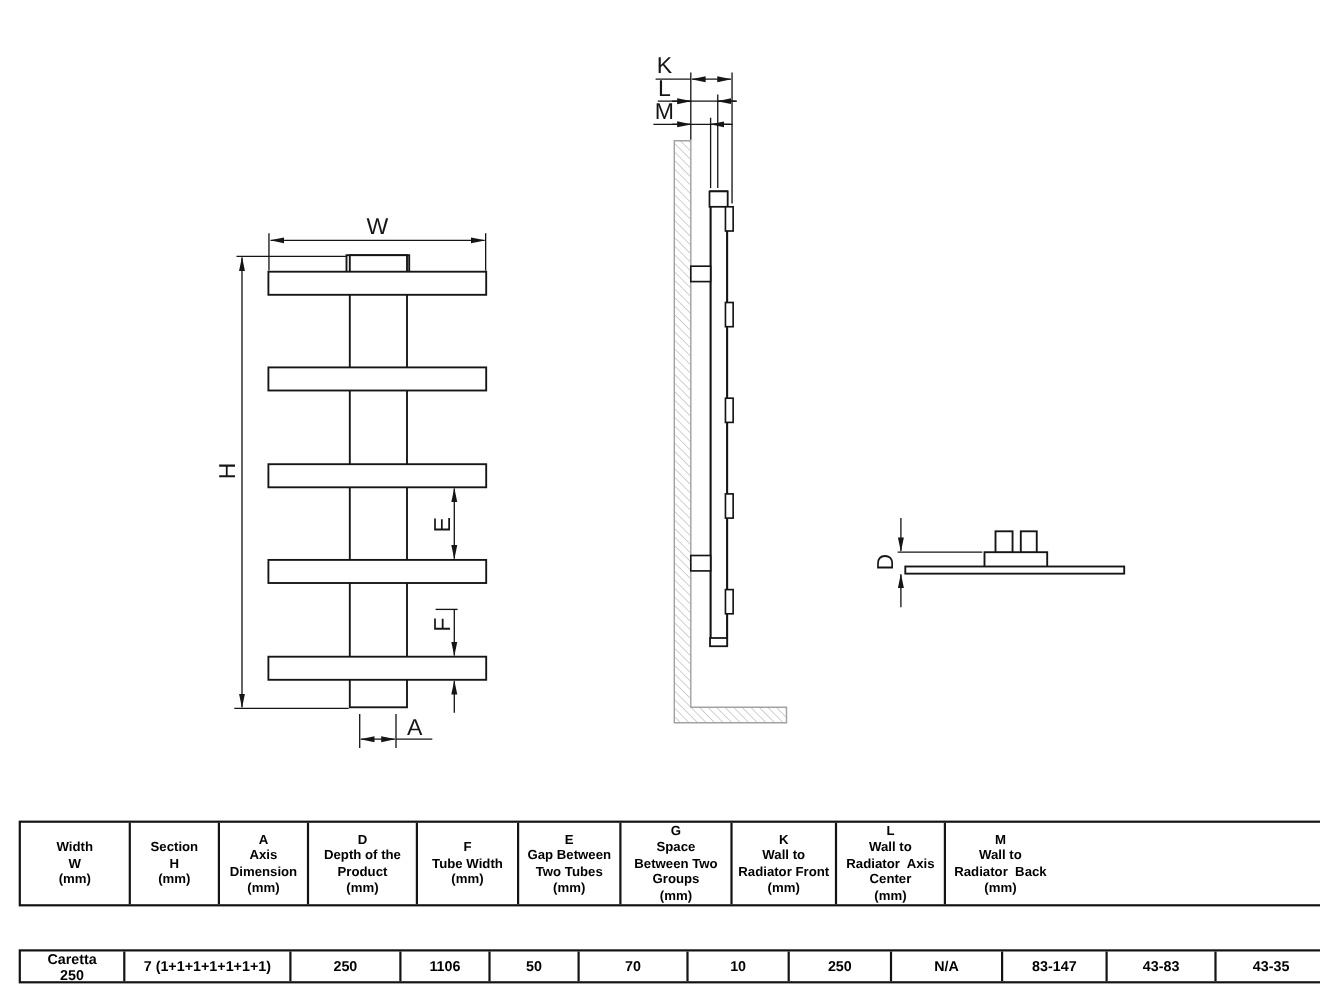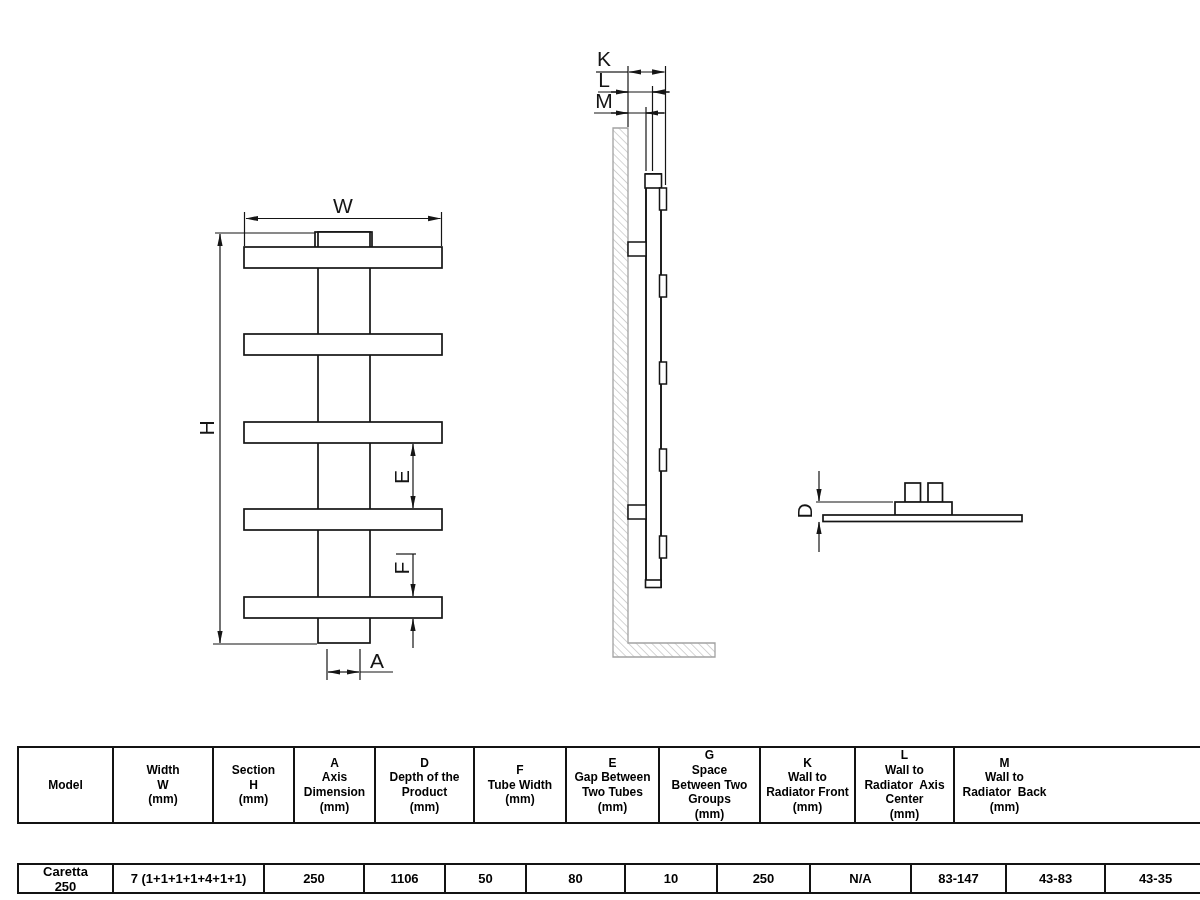--- a/index.html
+++ b/index.html
@@ -144,21 +144,20 @@
         <line x1="816" y1="502" x2="893" y2="502"></line>
         <line x1="819" y1="471" x2="819" y2="501" marker-end="url(#arr)"></line>
         <line x1="819" y1="552" x2="819" y2="522" marker-end="url(#arr)"></line>
       </g>
       <text transform="translate(812,511) rotate(-90)" stroke="none">D</text>
     </g>
   </svg>
 
   <div class="spec-table">
     <div class="t-row t-head">
-      <div class="t-cell c0">Model</div>
       <div class="t-cell c2">Width
 W
 (mm)</div>
       <div class="t-cell c3">Section
 H
 (mm)</div>
       <div class="t-cell c4">A
 Axis
 Dimension
 (mm)</div>
@@ -189,25 +188,25 @@
 (mm)</div>
       <div class="t-cell c11">M
 Wall to
 Radiator  Back
 (mm)</div>
     </div>
     <div class="t-gap"></div>
     <div class="t-row t-body">
       <div class="t-cell c0">Caretta
 250</div>
-      <div class="t-cell c1">7 (1+1+1+1+4+1+1)</div>
+      <div class="t-cell c1">7 (1+1+1+1+1+1+1)</div>
       <div class="t-cell c2">250</div>
       <div class="t-cell c3">1106</div>
       <div class="t-cell c4">50</div>
-      <div class="t-cell c5">80</div>
+      <div class="t-cell c5">70</div>
       <div class="t-cell c6">10</div>
       <div class="t-cell c7">250</div>
       <div class="t-cell c8">N/A</div>
       <div class="t-cell c9">83-147</div>
       <div class="t-cell c10">43-83</div>
       <div class="t-cell c11">43-35</div>
     </div>
   </div>
 
 </div>

